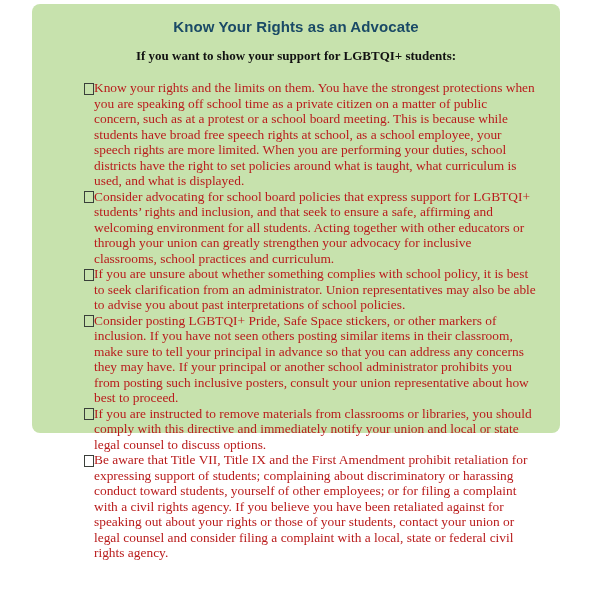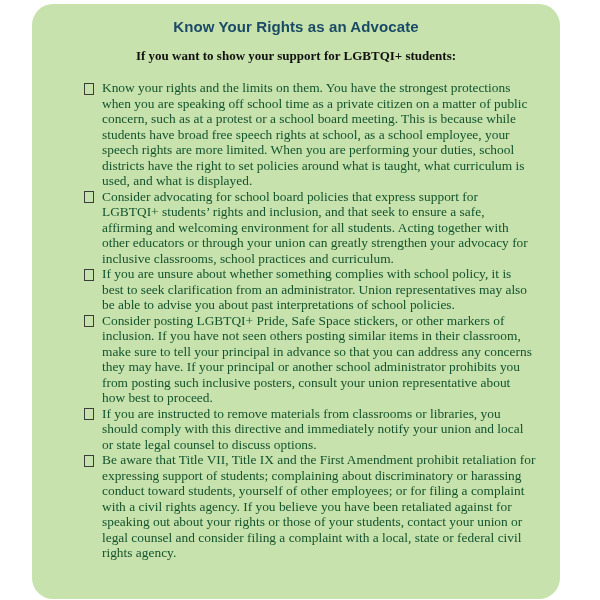--- a/index.html
+++ b/index.html
@@ -9,23 +9,23 @@
     height: 600px;
     background: #ffffff;
     overflow: hidden;
     font-family: "Liberation Serif", serif;
   }
   .panel {
     position: absolute;
     left: 32px;
     top: 4px;
     width: 528px;
-    height: 595px;
+    height: 429px;
     background: #c7e2ad;
-    border-radius: 21px;
+    border-radius: 8px;
     box-sizing: border-box;
     padding-top: 10px;
   }
   .title {
     margin: 4px 0 0 0;
     text-align: center;
     font-family: "Liberation Sans", sans-serif;
     font-weight: bold;
     font-size: 15px;
     letter-spacing: 0.1px;
@@ -40,24 +40,23 @@
     color: #121212;
   }
   ul.bullets {
     margin: 16px 0 0 0;
     padding: 0 24px 0 52px;
     list-style: none;
   }
   ul.bullets li {
     display: flex;
     align-items: flex-start;
-    gap: 8px;
     font-size: 13.4px;
     line-height: 15.5px;
-    color: #14532d;
+    color: #b91c1c;
   }
   .checkbox {
     flex: 0 0 auto;
     width: 8px;
     height: 10px;
     border: 1px solid #3a3f3a;
     margin-top: 2.5px;
     background: transparent;
   }
   .bullet-text {

